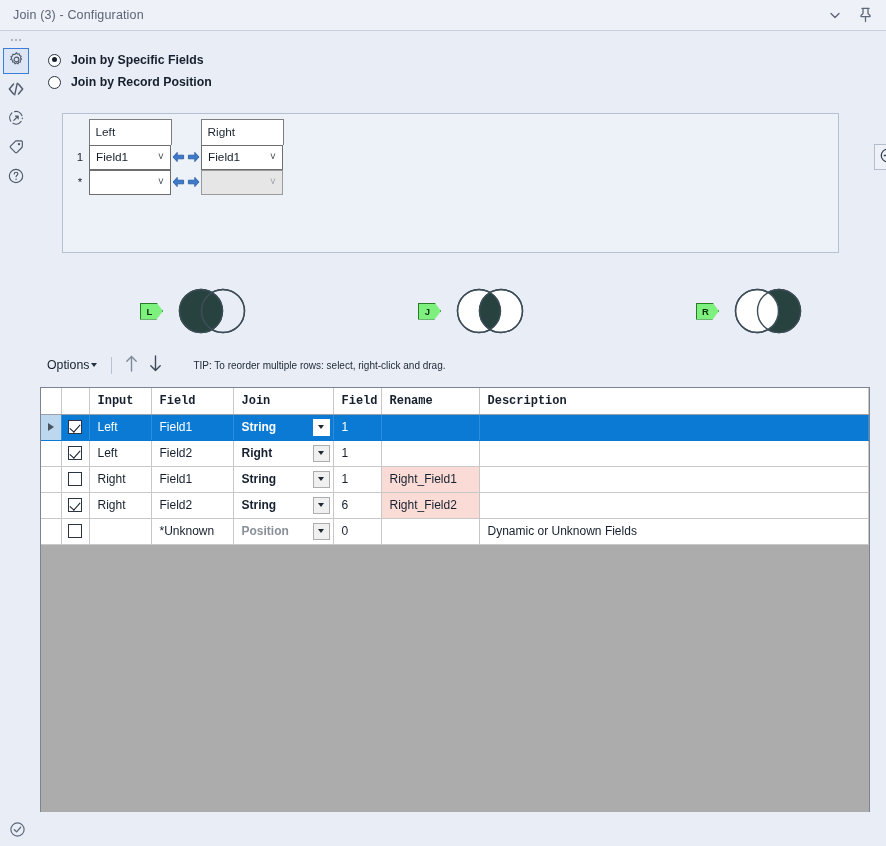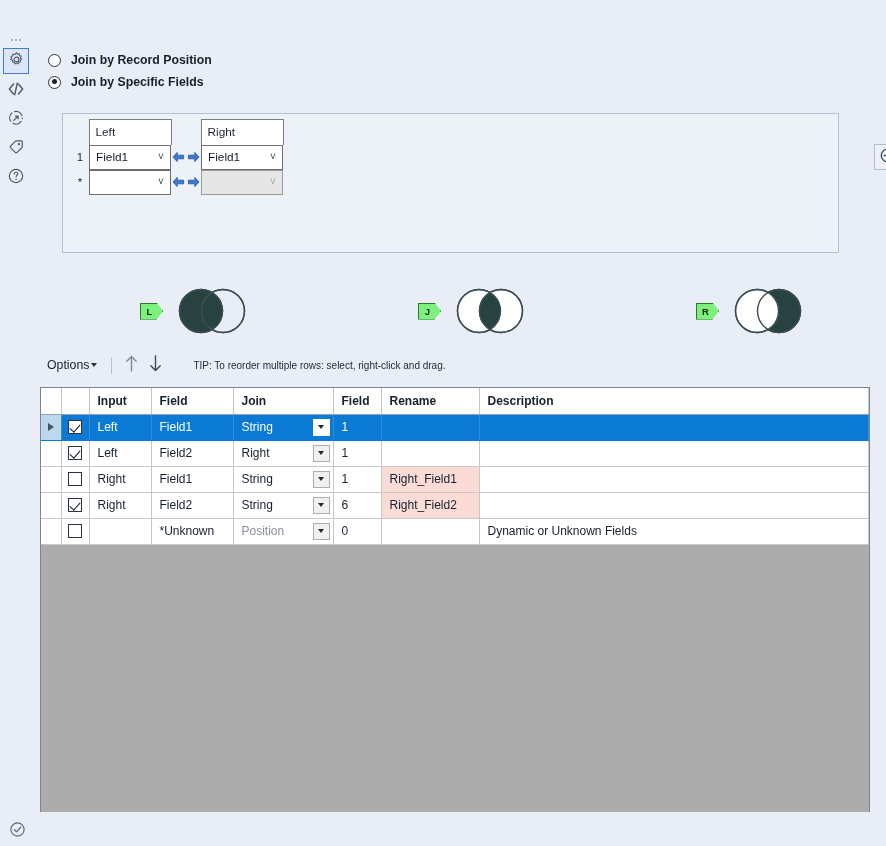--- a/index.html
+++ b/index.html
@@ -282,20 +282,21 @@
     overflow: hidden;
     white-space: nowrap;
   }
   .ftable thead th {
     height: 26px;
     font-weight: bold;
     color: #16202e;
     background: #fff;
     border-bottom: 1px solid #9aa0a8;
     padding-left: 8px;
+    font-family: Liberation Mono, monospace;
   }
   .ftable thead th.c-arrow,
   .ftable thead th.c-check { padding-left: 0; }
 
   .c-arrow { width: 20px; }
   .c-check { width: 28px; }
   .c-input { width: 62px; }
   .c-field { width: 82px; margin-left: 48px; }
   .c-type  { width: 100px; }
   .c-size  { width: 48px; }
@@ -346,20 +347,21 @@
   .typecell {
     display: flex;
     align-items: center;
     height: 25px;
   }
   .typecell .tval {
     flex: 1;
     padding-left: 8px;
     white-space: nowrap;
     overflow: hidden;
+    font-weight: bold;
   }
   .typecell .tbtn {
     width: 17px; height: 17px;
     margin-right: 3px;
     background: #f0f0f0;
     border: 1px solid #adadad;
     display: flex; align-items: center; justify-content: center;
     flex: 0 0 auto;
   }
   .typecell .tbtn .dn {
@@ -387,20 +389,35 @@
     width: 18px; height: 18px;
     color: #5d6878;
     display: flex; align-items: center; justify-content: center;
   }
 </style>
 </head>
 <body>
 
 <div id="app">
 
+  <div class="titlebar">
+    <div class="titlebar-text">Join (3) - Configuration</div>
+    <div class="titlebar-actions">
+      <div class="tb-icon">
+        <svg width="14" height="14" viewBox="0 0 14 14">
+            <path d="M3 5.5 L7 9.5 L11 5.5" fill="none" stroke="currentColor" stroke-width="1.4" stroke-linecap="round" stroke-linejoin="round"></path>
+          </svg>
+      </div>
+      <div class="tb-icon">
+        <svg width="15" height="16" viewBox="0 0 15 16">
+          <path d="M4 1.4h7M5 1.4v5.2l-2 1.8v1.2h9V8.4l-2-1.8V1.4M7.5 9.6v5" fill="none" stroke="currentColor" stroke-width="1.3" stroke-linecap="round" stroke-linejoin="round"></path>
+        </svg>
+      </div>
+    </div>
+  </div>
 
   <div class="rail">
     <div class="rail-dots">
         <i></i>
         <i></i>
         <i></i>
       </div>
 
     <div class="rail-btn active">
       <span>
@@ -446,26 +463,26 @@
           <path d="M8 7.8c0-1.2 1-2 2.1-2 1.1 0 2 .7 2 1.8 0 1.5-2 1.6-2 3.1" fill="none" stroke="currentColor" stroke-width="1.3" stroke-linecap="round"></path>
           <circle cx="10.1" cy="13.6" r="0.85" fill="currentColor"></circle>
         </svg>
       </span>
     </div>
   </div>
 
   <div class="content">
 
     <div class="radio-row">
+      <span class="radio checked"></span>
+      <span class="radio-label">Join by Specific Fields</span>
+    </div>
+    <div class="radio-row">
       <span class="radio"></span>
       <span class="radio-label">Join by Record Position</span>
-    </div>
-    <div class="radio-row">
-      <span class="radio checked"></span>
-      <span class="radio-label">Join by Specific Fields</span>
     </div>
 
     <div class="joingrid-wrap">
       <table class="joingrid">
         <tbody>
             <tr>
           <td class="jg-num jg-head blank"></td>
           <td class="jg-head">Left</td>
           <td class="jg-arrowcell"></td>
           <td class="jg-head">Right</td>

